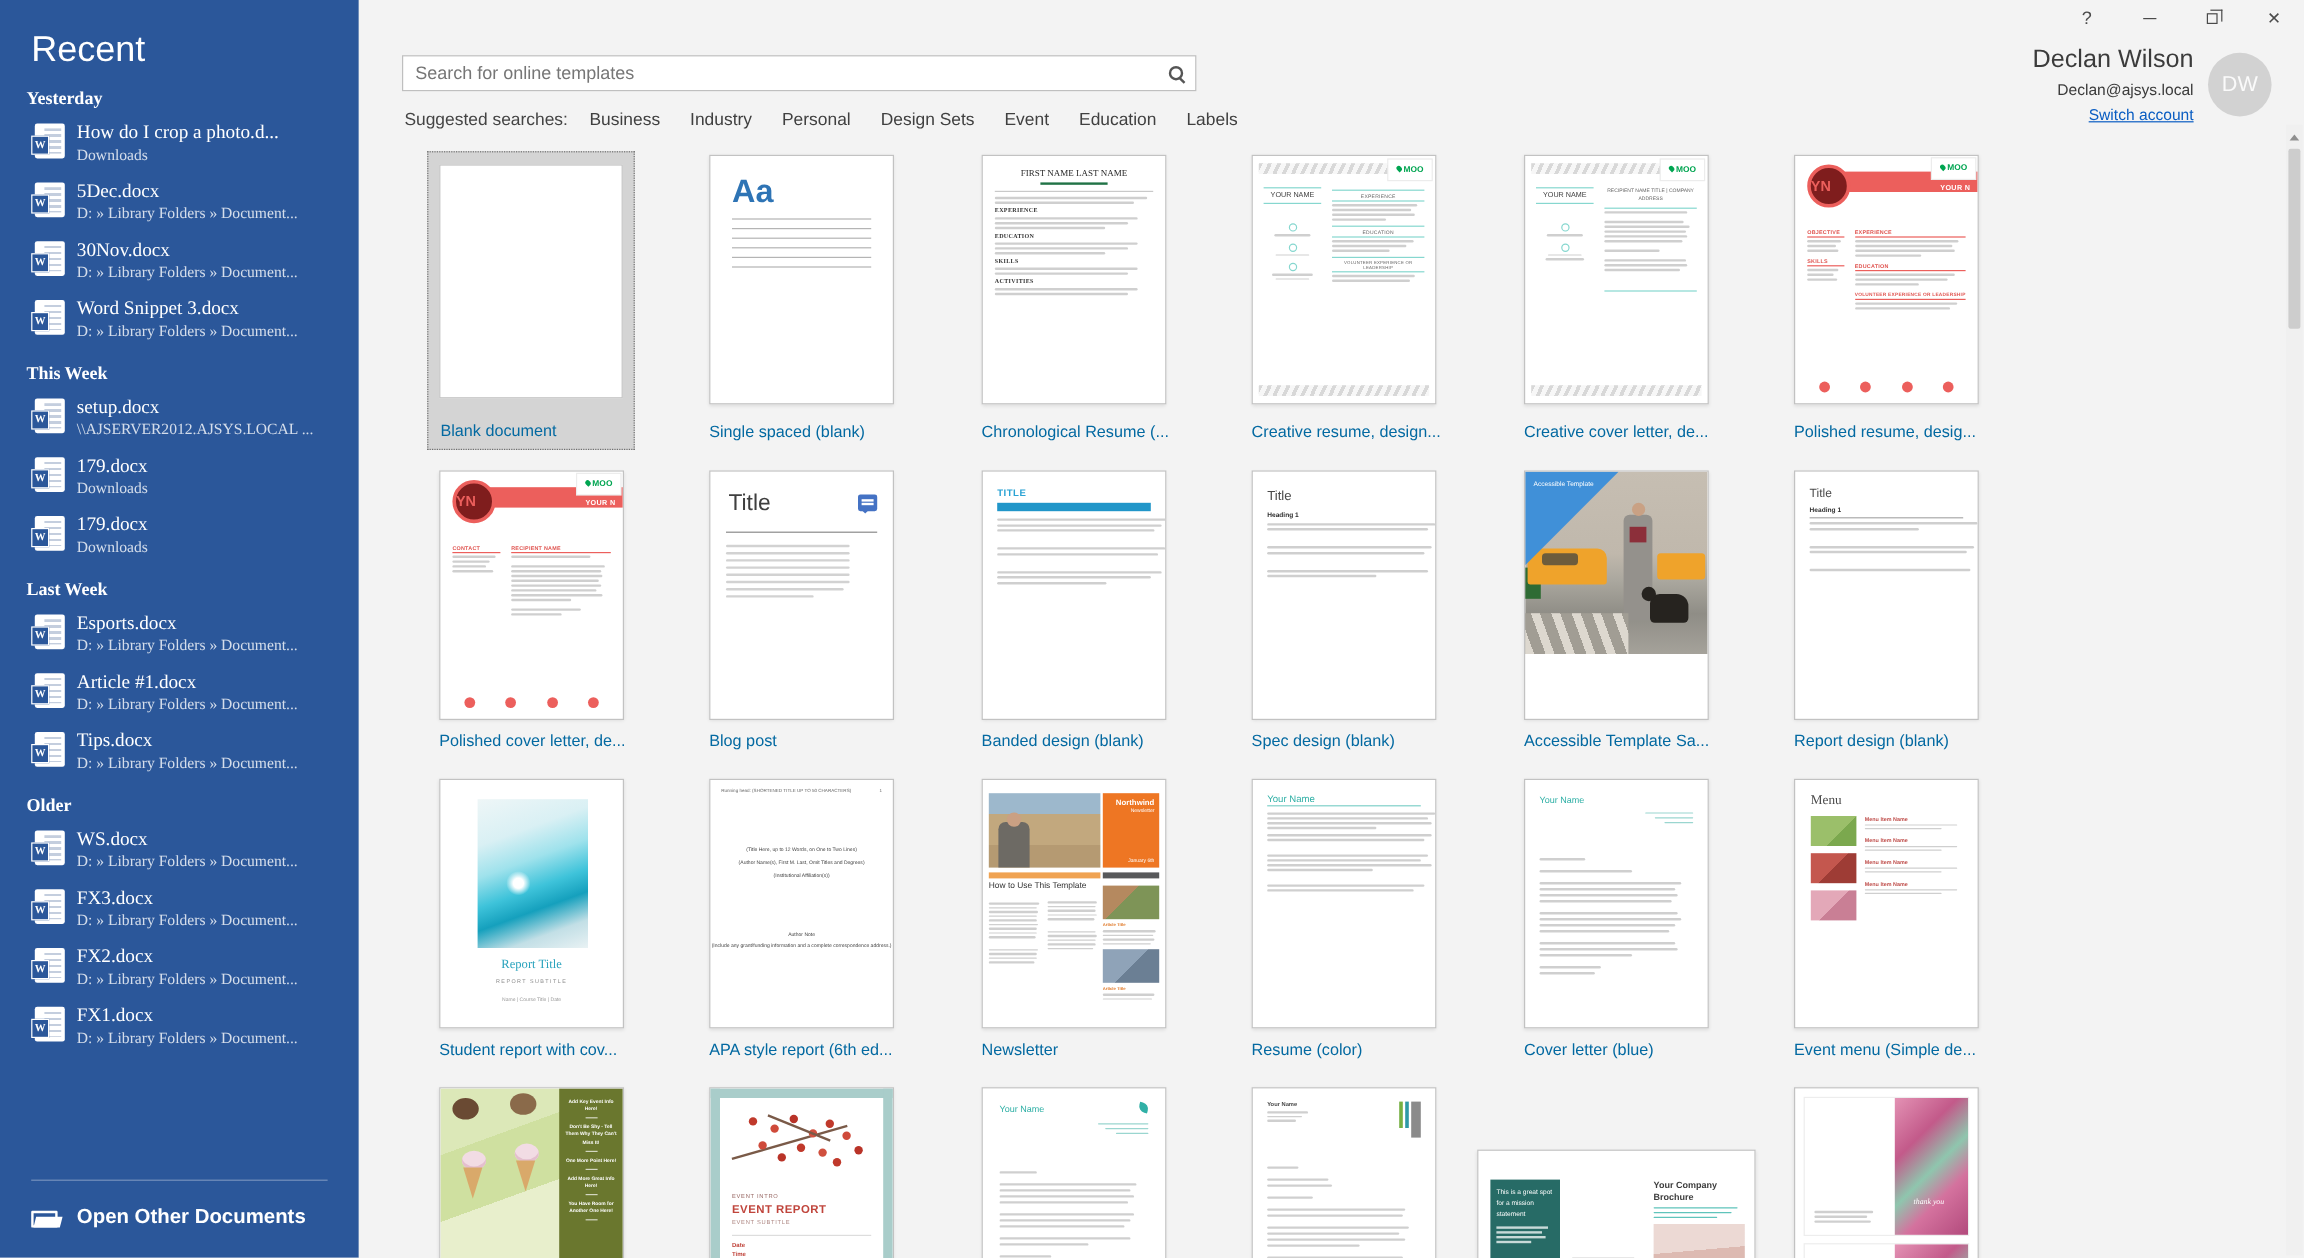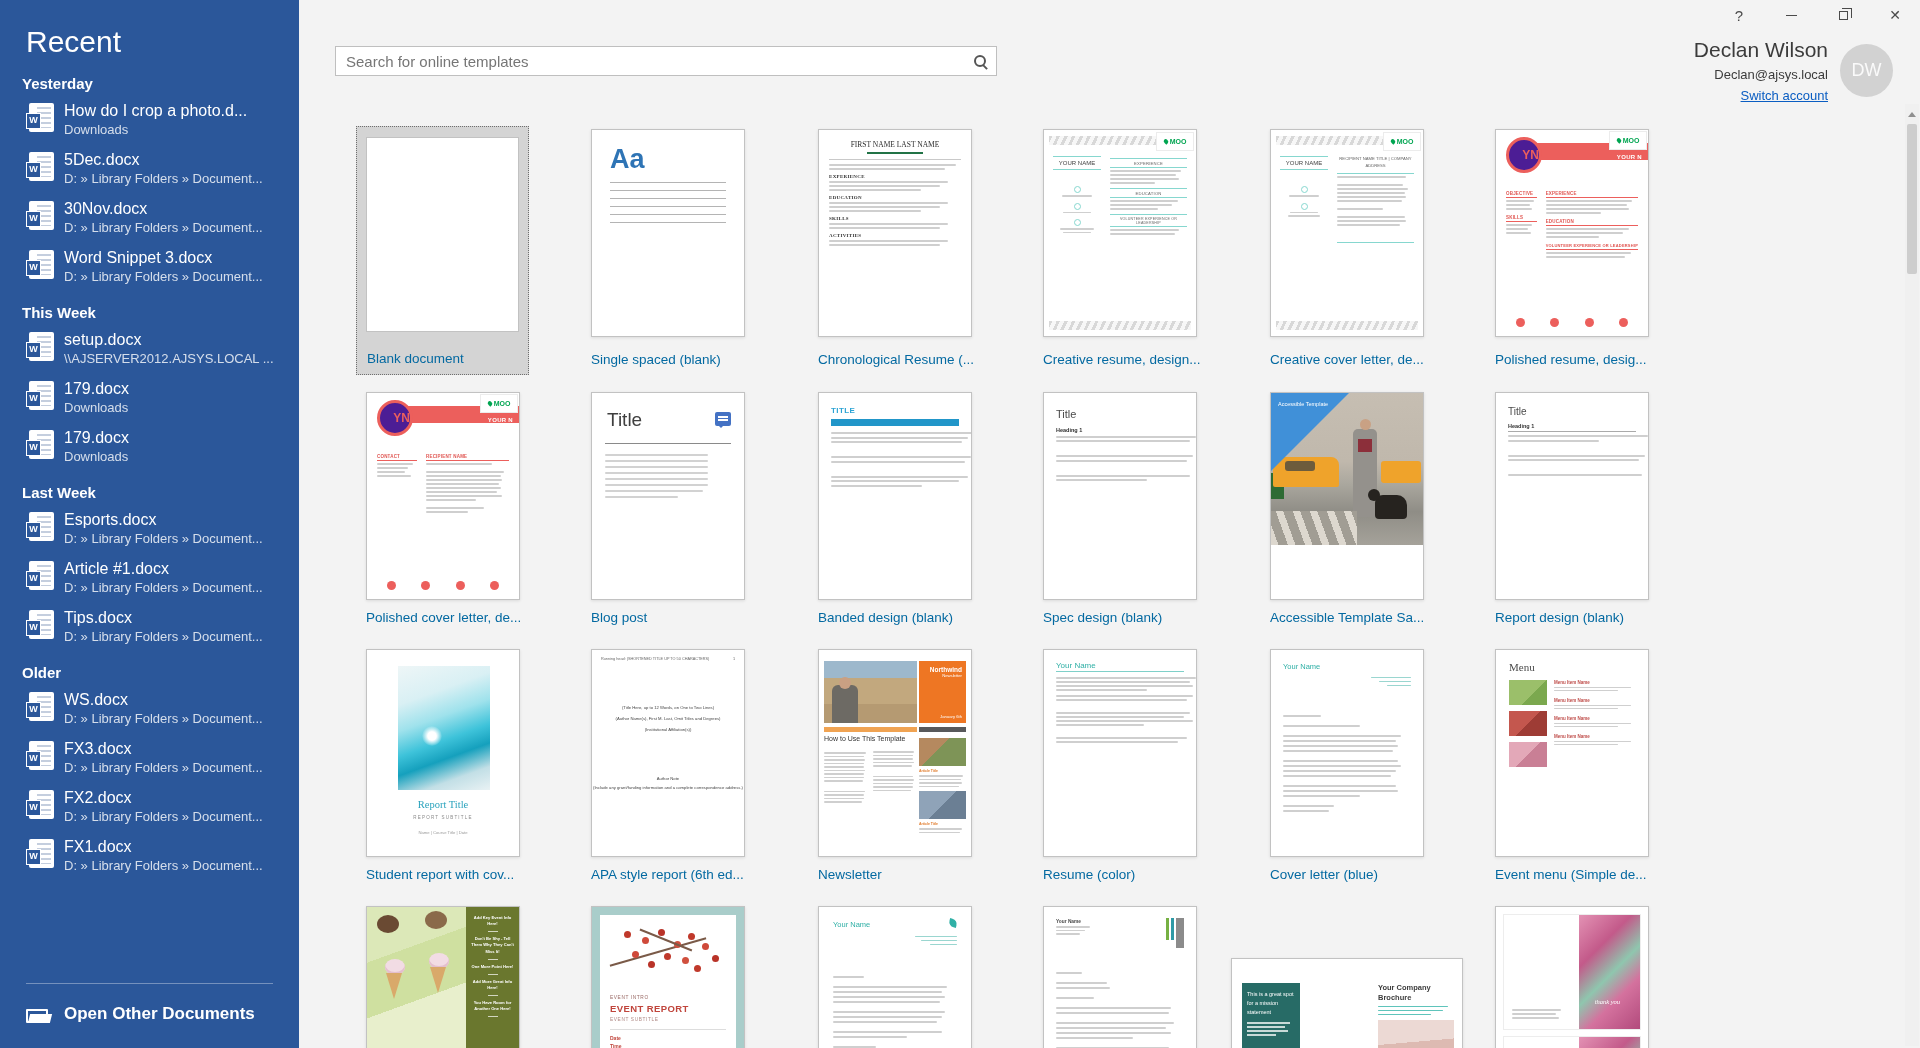--- a/index.html
+++ b/index.html
@@ -4,21 +4,21 @@
 <style>
   * { margin:0; padding:0; box-sizing:border-box; }
   html,body { width:1920px; height:1048px; overflow:hidden;
     font-family:"Liberation Sans","DejaVu Sans",sans-serif; background:#f3f3f3; }
 
   
   .sidebar { position:absolute; left:0; top:0; width:299px; height:1048px; background:#2b579a; color:#fff; }
   .app-name { margin:40px 0 0 26px; font-size:45px; font-weight:400; letter-spacing:.5px; }
   .recent-title { margin:25px 0 0 26px; font-size:30px; font-weight:400; }
   .groups { margin-top:6px; }
-  .group { margin:16px 0 0 22px; }
+  .group { margin:16px 0 0 22px;font-family:Liberation Serif, serif; }
   .group-h { font-size:15px; font-weight:700; margin-bottom:2px; }
   .ritem { display:flex; align-items:flex-start; margin:9px 0 0 7px; height:40px; cursor:pointer; }
   .dicon { position:relative; width:25px; height:29px; flex:0 0 25px; margin:2px 10px 0 0; background:#fff; border-radius:2px; }
   .dicon::before { content:""; position:absolute; top:4px; right:3px; left:8px; height:21px;
      background:repeating-linear-gradient(#c4cede 0 2px,transparent 2px 5px); }
   .dicon::after { content:"W"; position:absolute; left:-3px; bottom:3px; width:13px; height:14px;
      background:#2b579a; border:1px solid #fff; color:#fff; font-size:9px; font-weight:700; line-height:12px; text-align:center; }
   .ritem .nm { font-size:16px; line-height:19px; white-space:nowrap; }
   .ritem .pth { font-size:13px; line-height:17px; color:rgba(255,255,255,.8); white-space:nowrap; }
   .sidebar-bottom { position:absolute; left:0; right:0; bottom:0; padding:0 26px 24px; }
@@ -87,22 +87,22 @@
   .moo-side { position:absolute; top:50px; left:9px; width:48px; text-align:center; }
   .moo-ic { display:block; width:7px; height:7px; border:1px solid #86d7cf; border-radius:50%; margin:6px auto 2px; }
   .moo-side .tl { height:1.5px; margin:2px auto; }
   .moo-main { position:absolute; top:24px; left:66px; right:9px; }
   .moo-sec { font-size:4.2px; color:#666; text-align:center; border-top:1px solid #86d7cf; border-bottom:1px solid #86d7cf;
              padding:1.5px 0; margin:4px 0 2px; letter-spacing:.2px; }
   .moo-main .tl { margin:2px 0; }
   .moo-rec { font-size:4.2px; color:#666; text-align:center; margin:2px 0 4px; line-height:1.6; }
   .moo-hr { height:1px; background:#86d7cf; margin-top:16px; }
 
-  .pol-circle { position:absolute; top:7px; left:10px; width:36px; height:36px; background:#4c1d95; border:3px solid #ec5f5c;
-     border-radius:50%; color:#ec5f5c; font-weight:700; font-size:12px; text-align:right; line-height:30px; z-index:2; }
+  .pol-circle { position:absolute; top:7px; left:10px; width:36px; height:36px; background:#7f1d1d; border:3px solid #ec5f5c;
+     border-radius:50%; color:#ec5f5c; font-weight:700; font-size:12px; text-align:left; line-height:30px; z-index:2; }
   .pol-band { position:absolute; top:13px; left:34px; right:0; height:17px; background:#ec5f5c; z-index:1;
      text-align:right; padding:2px 6px 0; }
   .pol-band .pn { color:#fff; font-size:6px; font-weight:700; letter-spacing:.3px; }
   .pol-cols { position:absolute; top:56px; left:10px; right:10px; display:flex; gap:9px; }
   .pol-l { width:40px; } .pol-r { flex:1; }
   .pol-h { font-size:4.5px; font-weight:700; color:#e05551; border-bottom:1.5px solid #ec5f5c; padding-bottom:1px;
            margin:5px 0 2px; letter-spacing:.2px; white-space:nowrap; }
   .pol-cols .tl { margin:2px 0; }
   .pol-dots { position:absolute; bottom:9px; left:20px; right:20px; display:flex; justify-content:space-between; }
   .pol-dots span { width:9px; height:9px; border-radius:50%; background:#ec5f5c; }
@@ -361,20 +361,23 @@
       <span class="fold"></span>
       <span>Open Other Documents</span>
     </div>
   </div>
 </div>
 
 <div class="main">
   <div class="searchbar">
     <input type="text" placeholder="Search for online templates" style="">
     <span class="mag"></span>
+  </div>
+  <div class="suggested">
+    <span class="sug-label">Suggested searches:</span><span id="sug-links"><span class="sug-link">Business</span><span class="sug-link">Industry</span><span class="sug-link">Personal</span><span class="sug-link">Design Sets</span><span class="sug-link">Event</span><span class="sug-link">Education</span><span class="sug-link">Labels</span></span>
   </div>
   <div id="grid">
       <div class="sel-box">
         <div class="thumb t-blank" style="position: absolute;"></div>
         <div class="tile-label">Blank document</div>
       </div>
       <div class="thumb t-single" style="left: 292px; top: 129px;">
         <div class="aa">Aa</div>
         <div>
           <i class="sl"></i>

